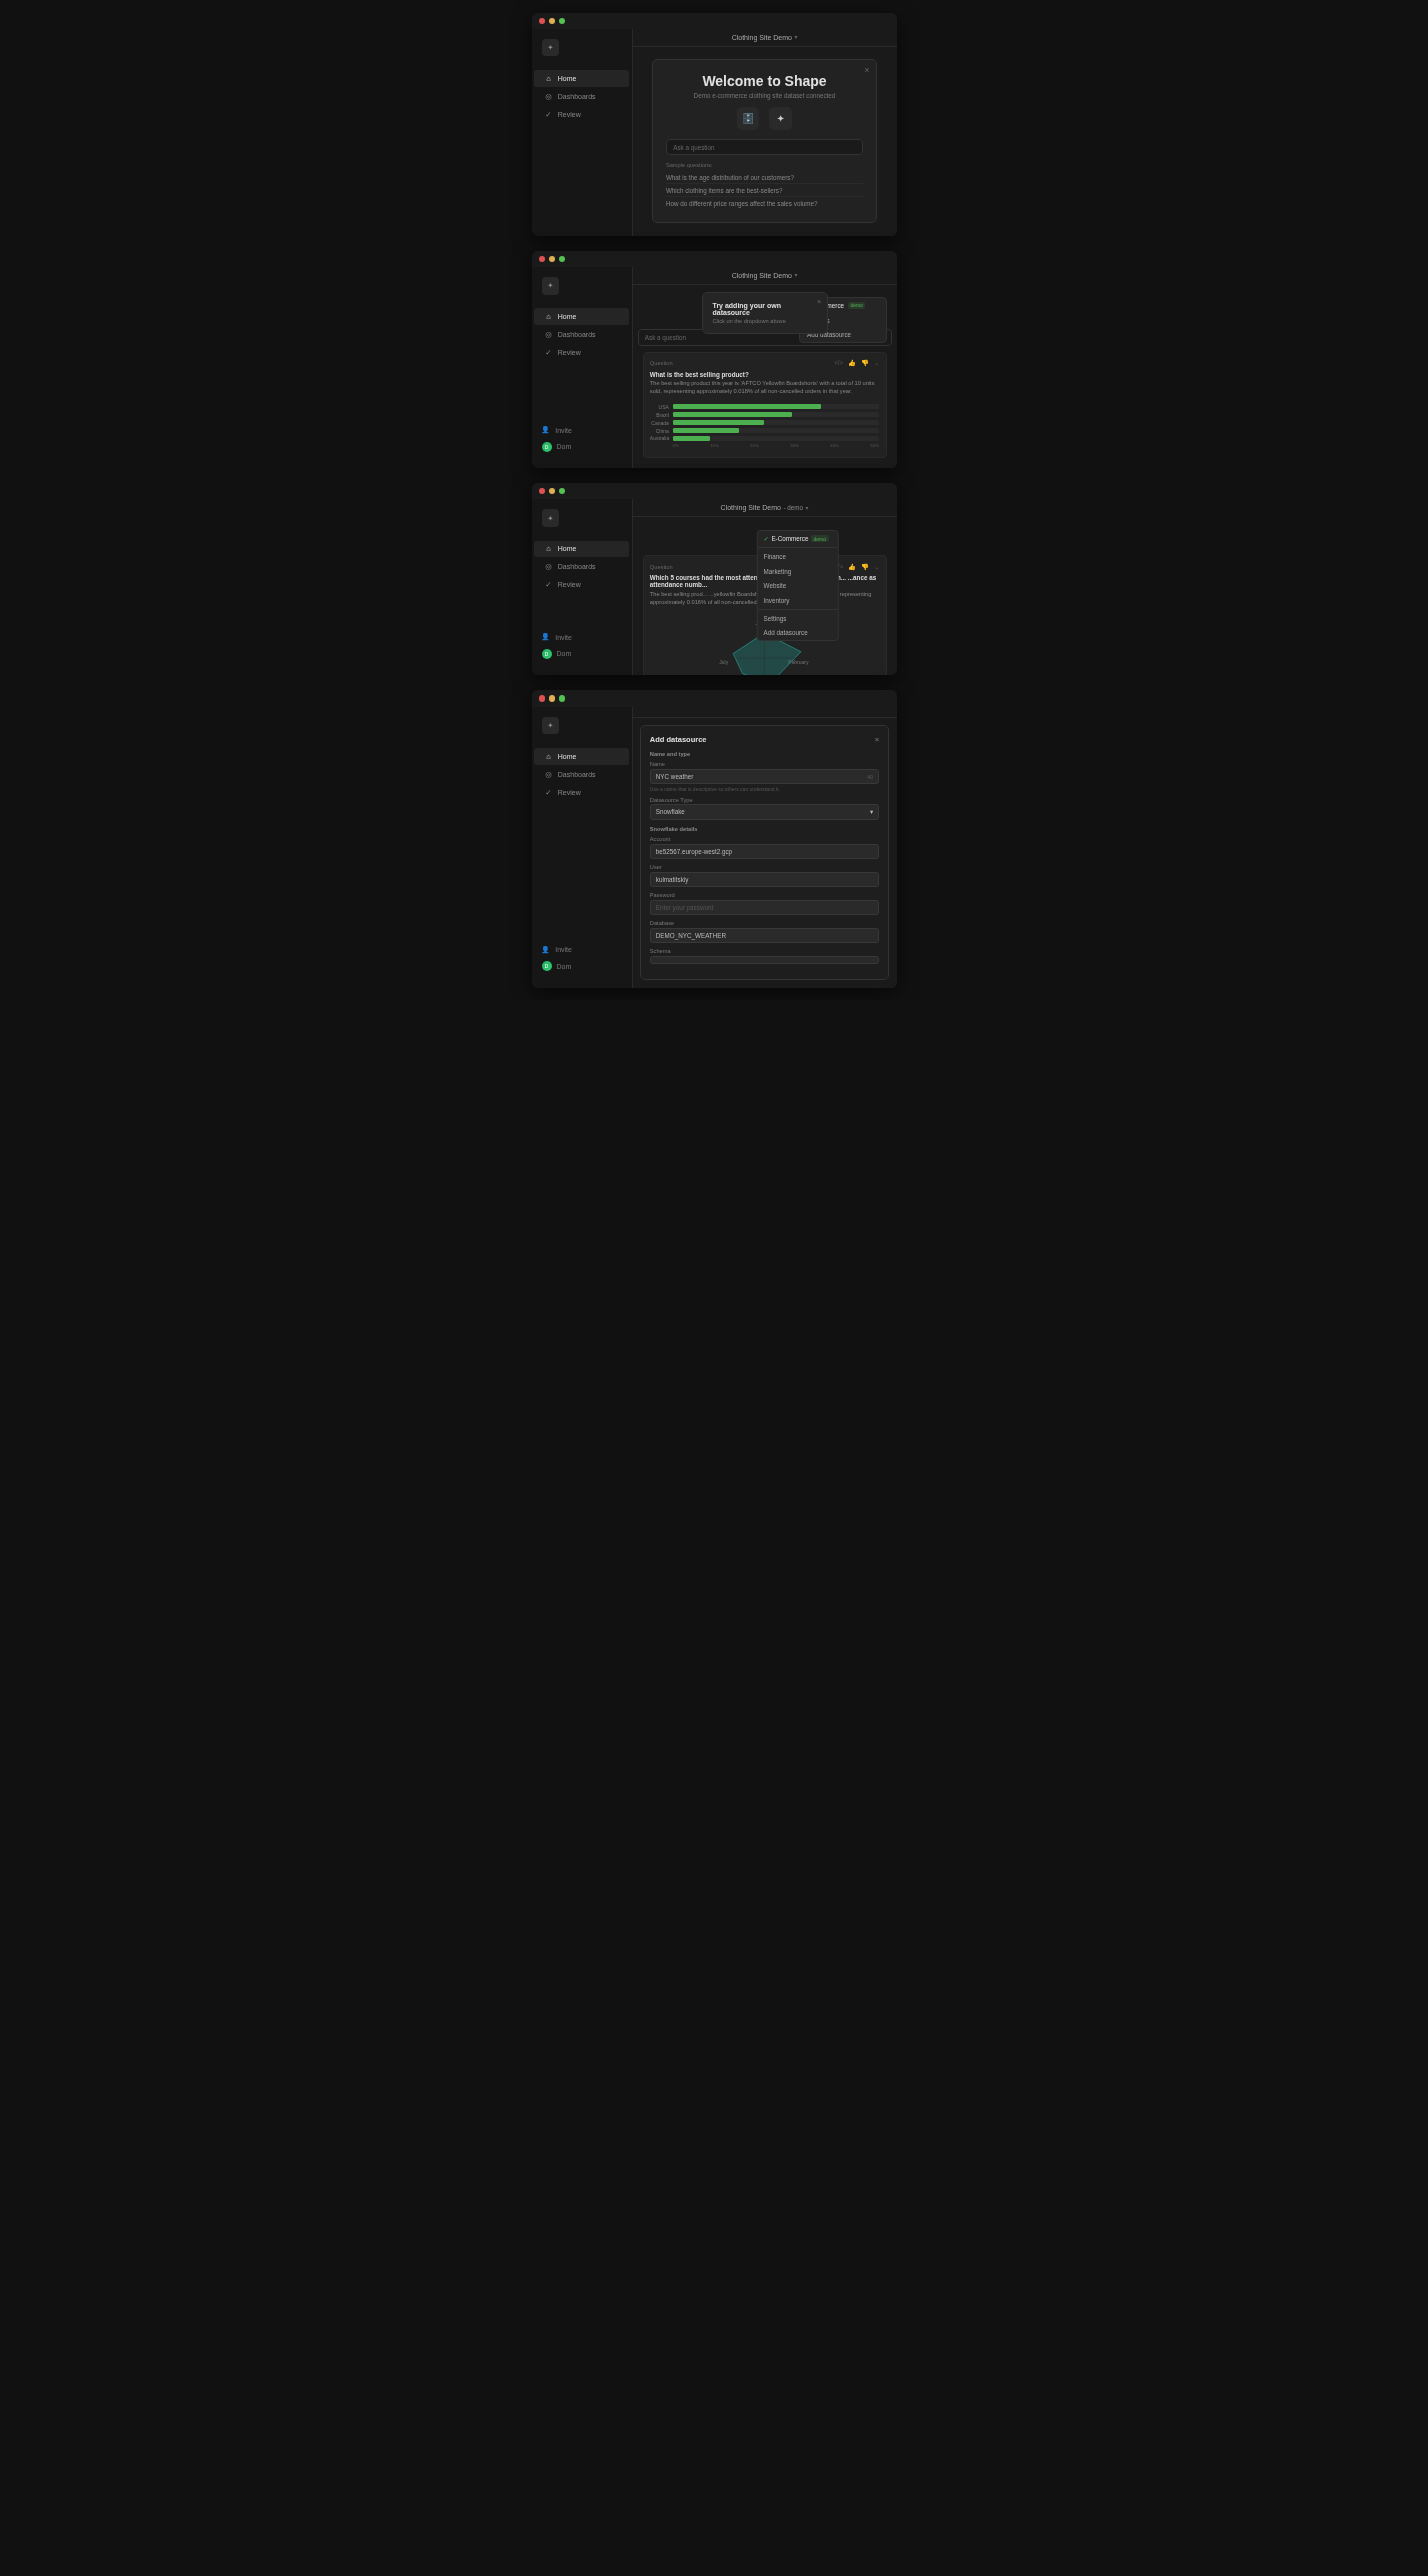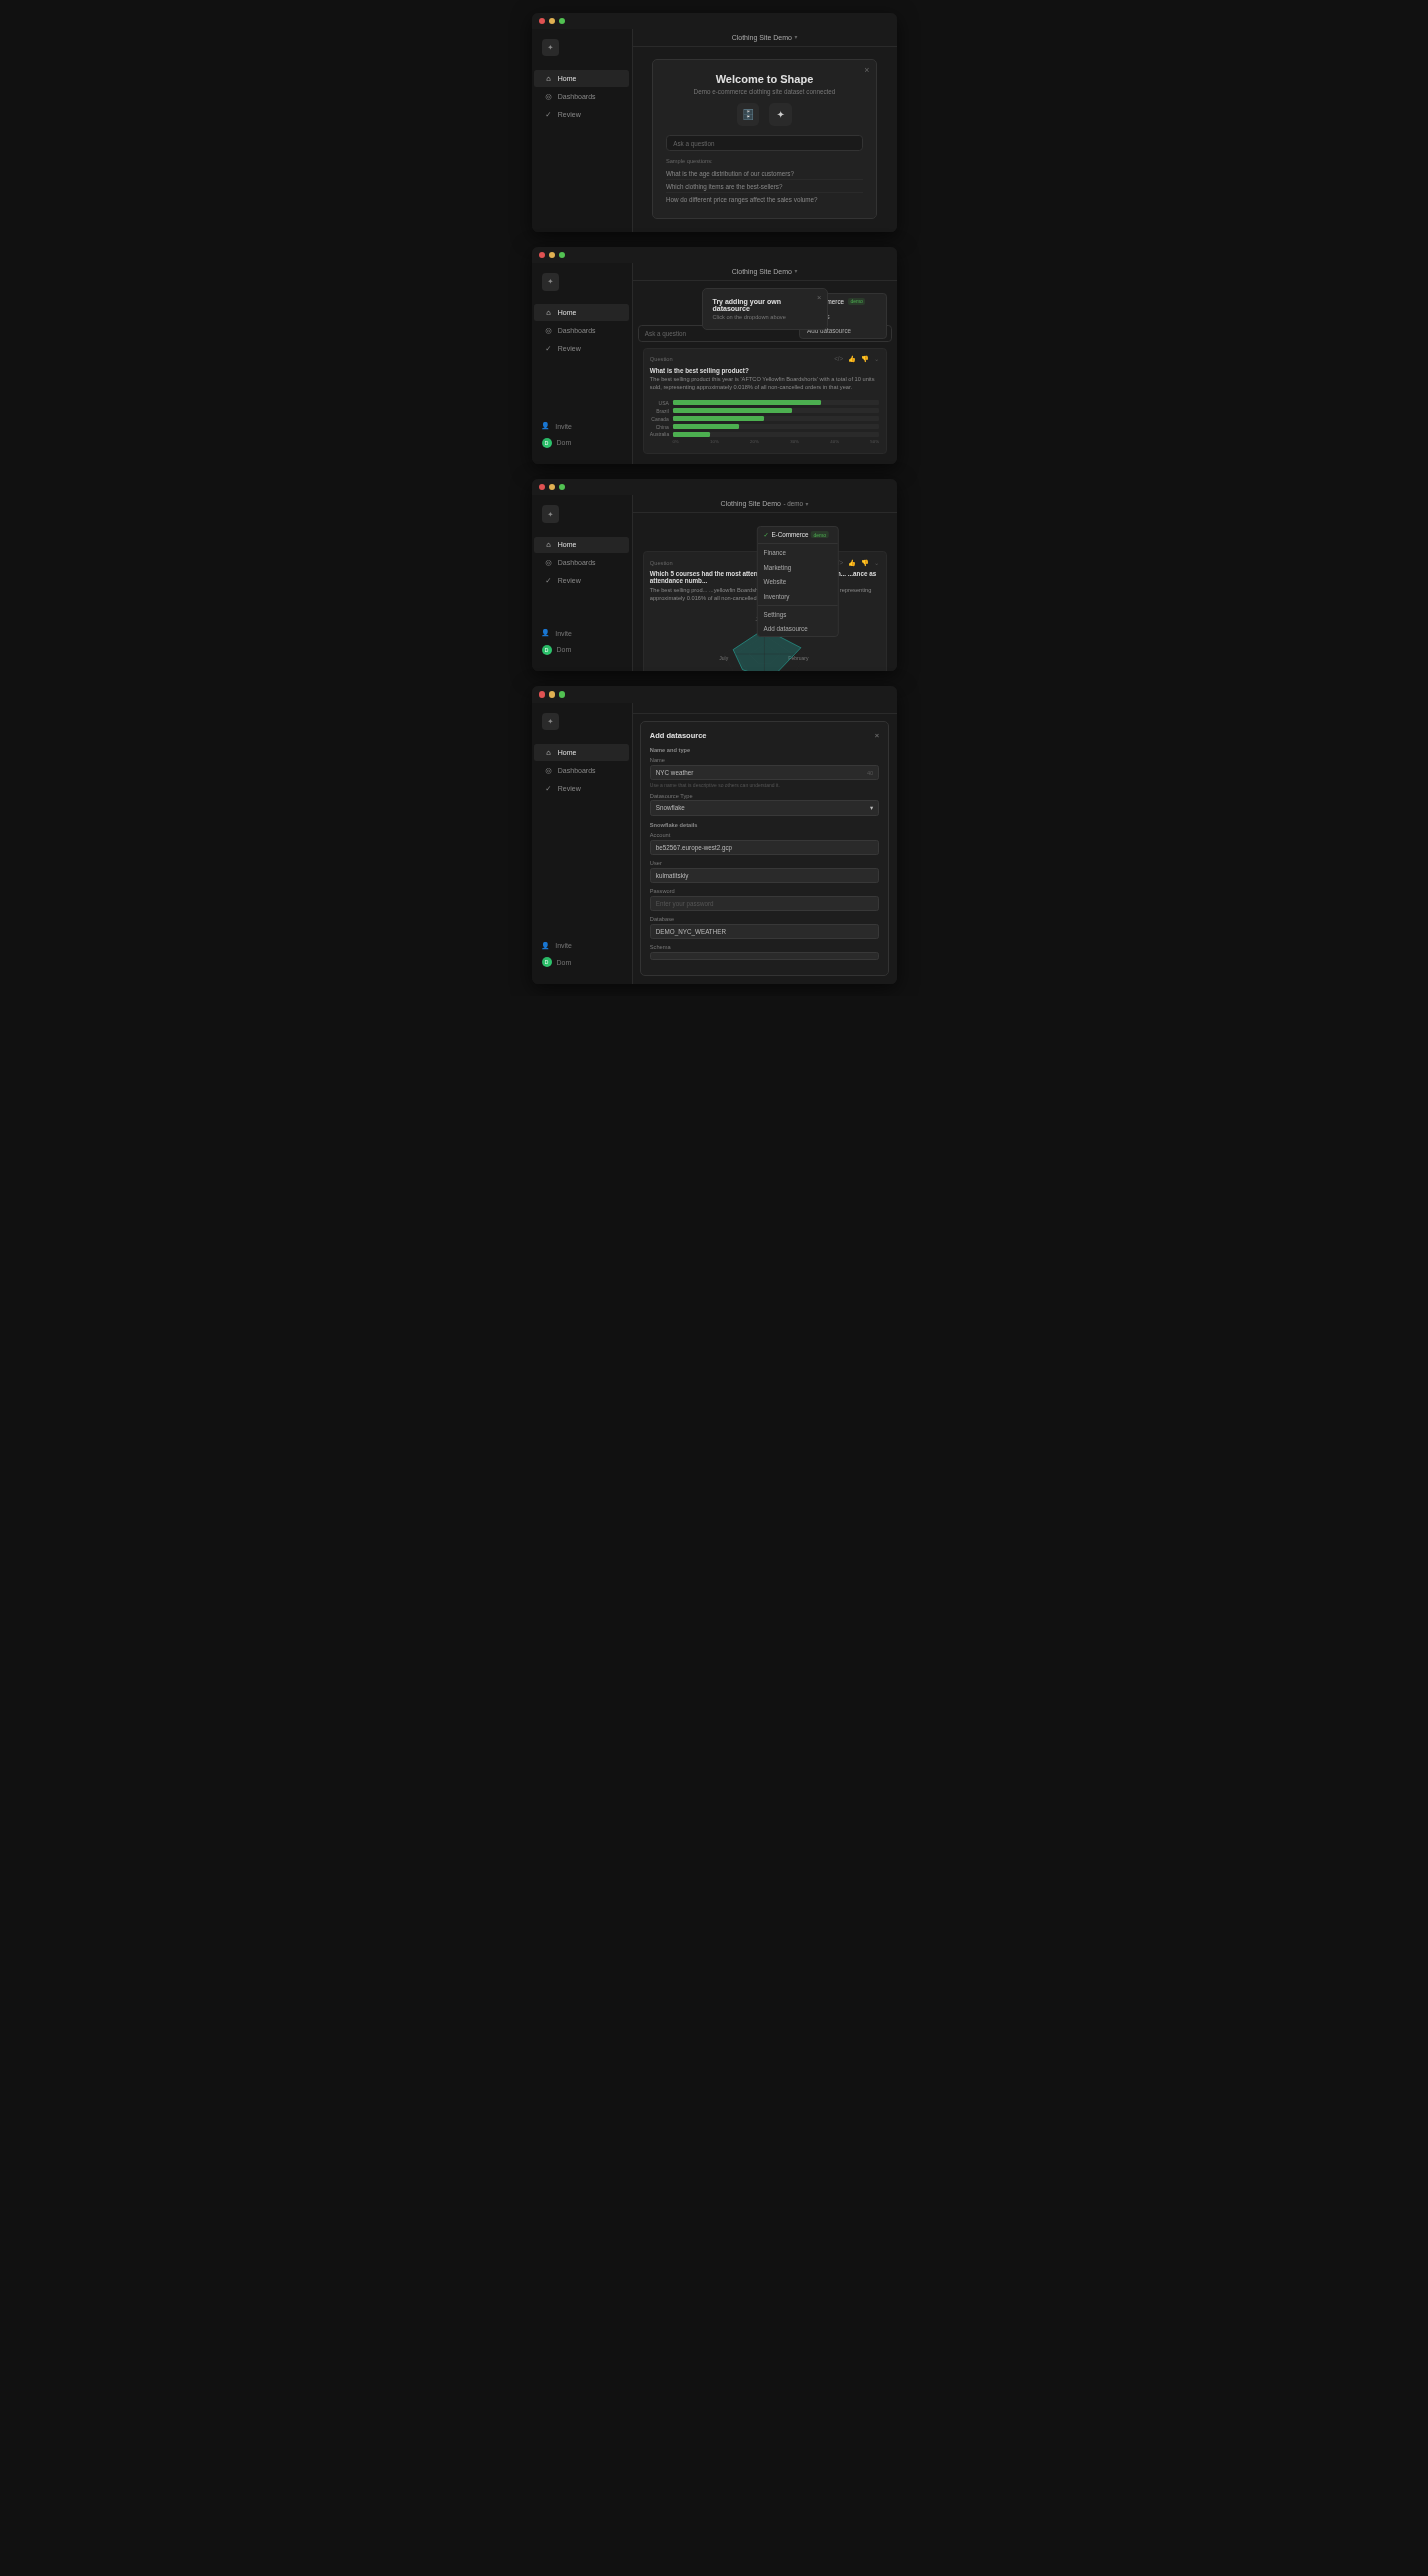--- a/index.html
+++ b/index.html
@@ -97,21 +97,21 @@
       border: 0.6px solid #333;
       border-radius: 5px;
       padding: 12.6px;
       position: relative;
     }
     .close-btn {
       position: absolute; top: 5px; right: 6.3px;
       color: #666; font-size: 8.8px; cursor: pointer;
     }
     .welcome-title {
-      text-align: center; font-size: 11px; font-weight: 600;
+      text-align: center; font-size: 14px; font-weight: 600;
       color: #e0e0e0; margin-bottom: 2.5px;
     }
     .welcome-sub {
       text-align: center; font-size: 6.3px; color: #777;
       margin-bottom: 8.8px;
     }
     .welcome-icons {
       display: flex; justify-content: center; gap: 10px;
       margin-bottom: 8.8px;
     }

